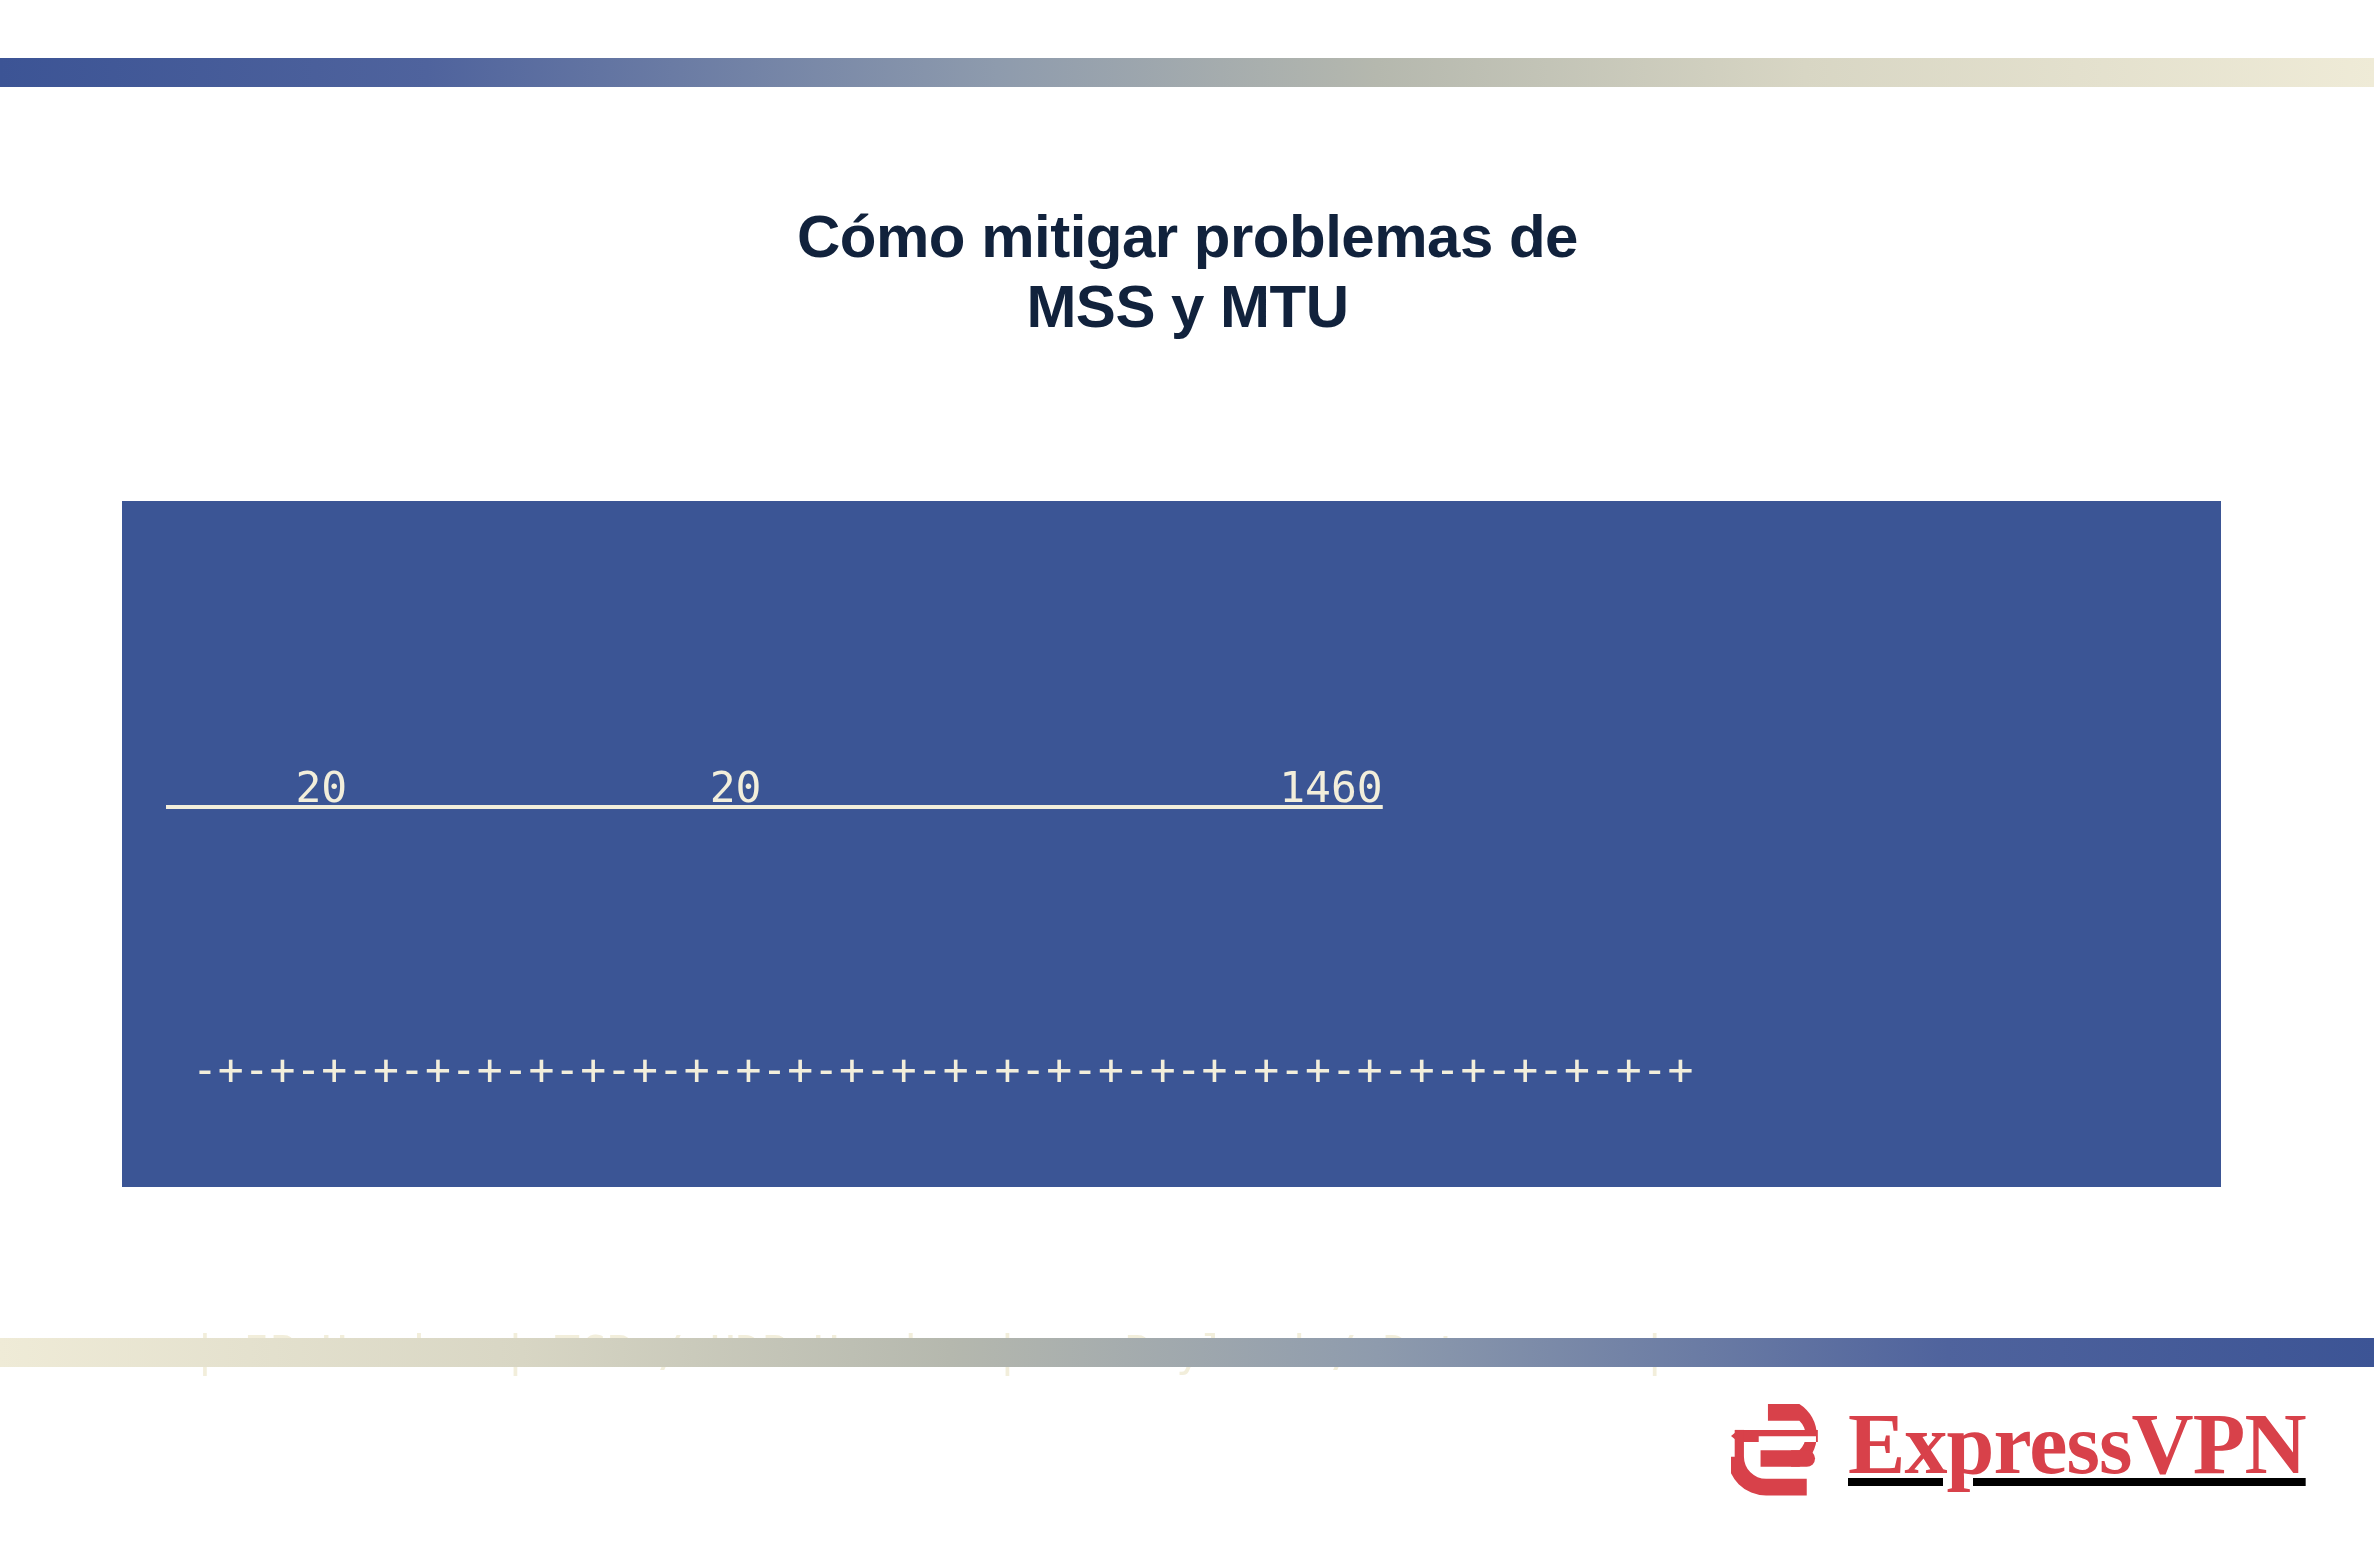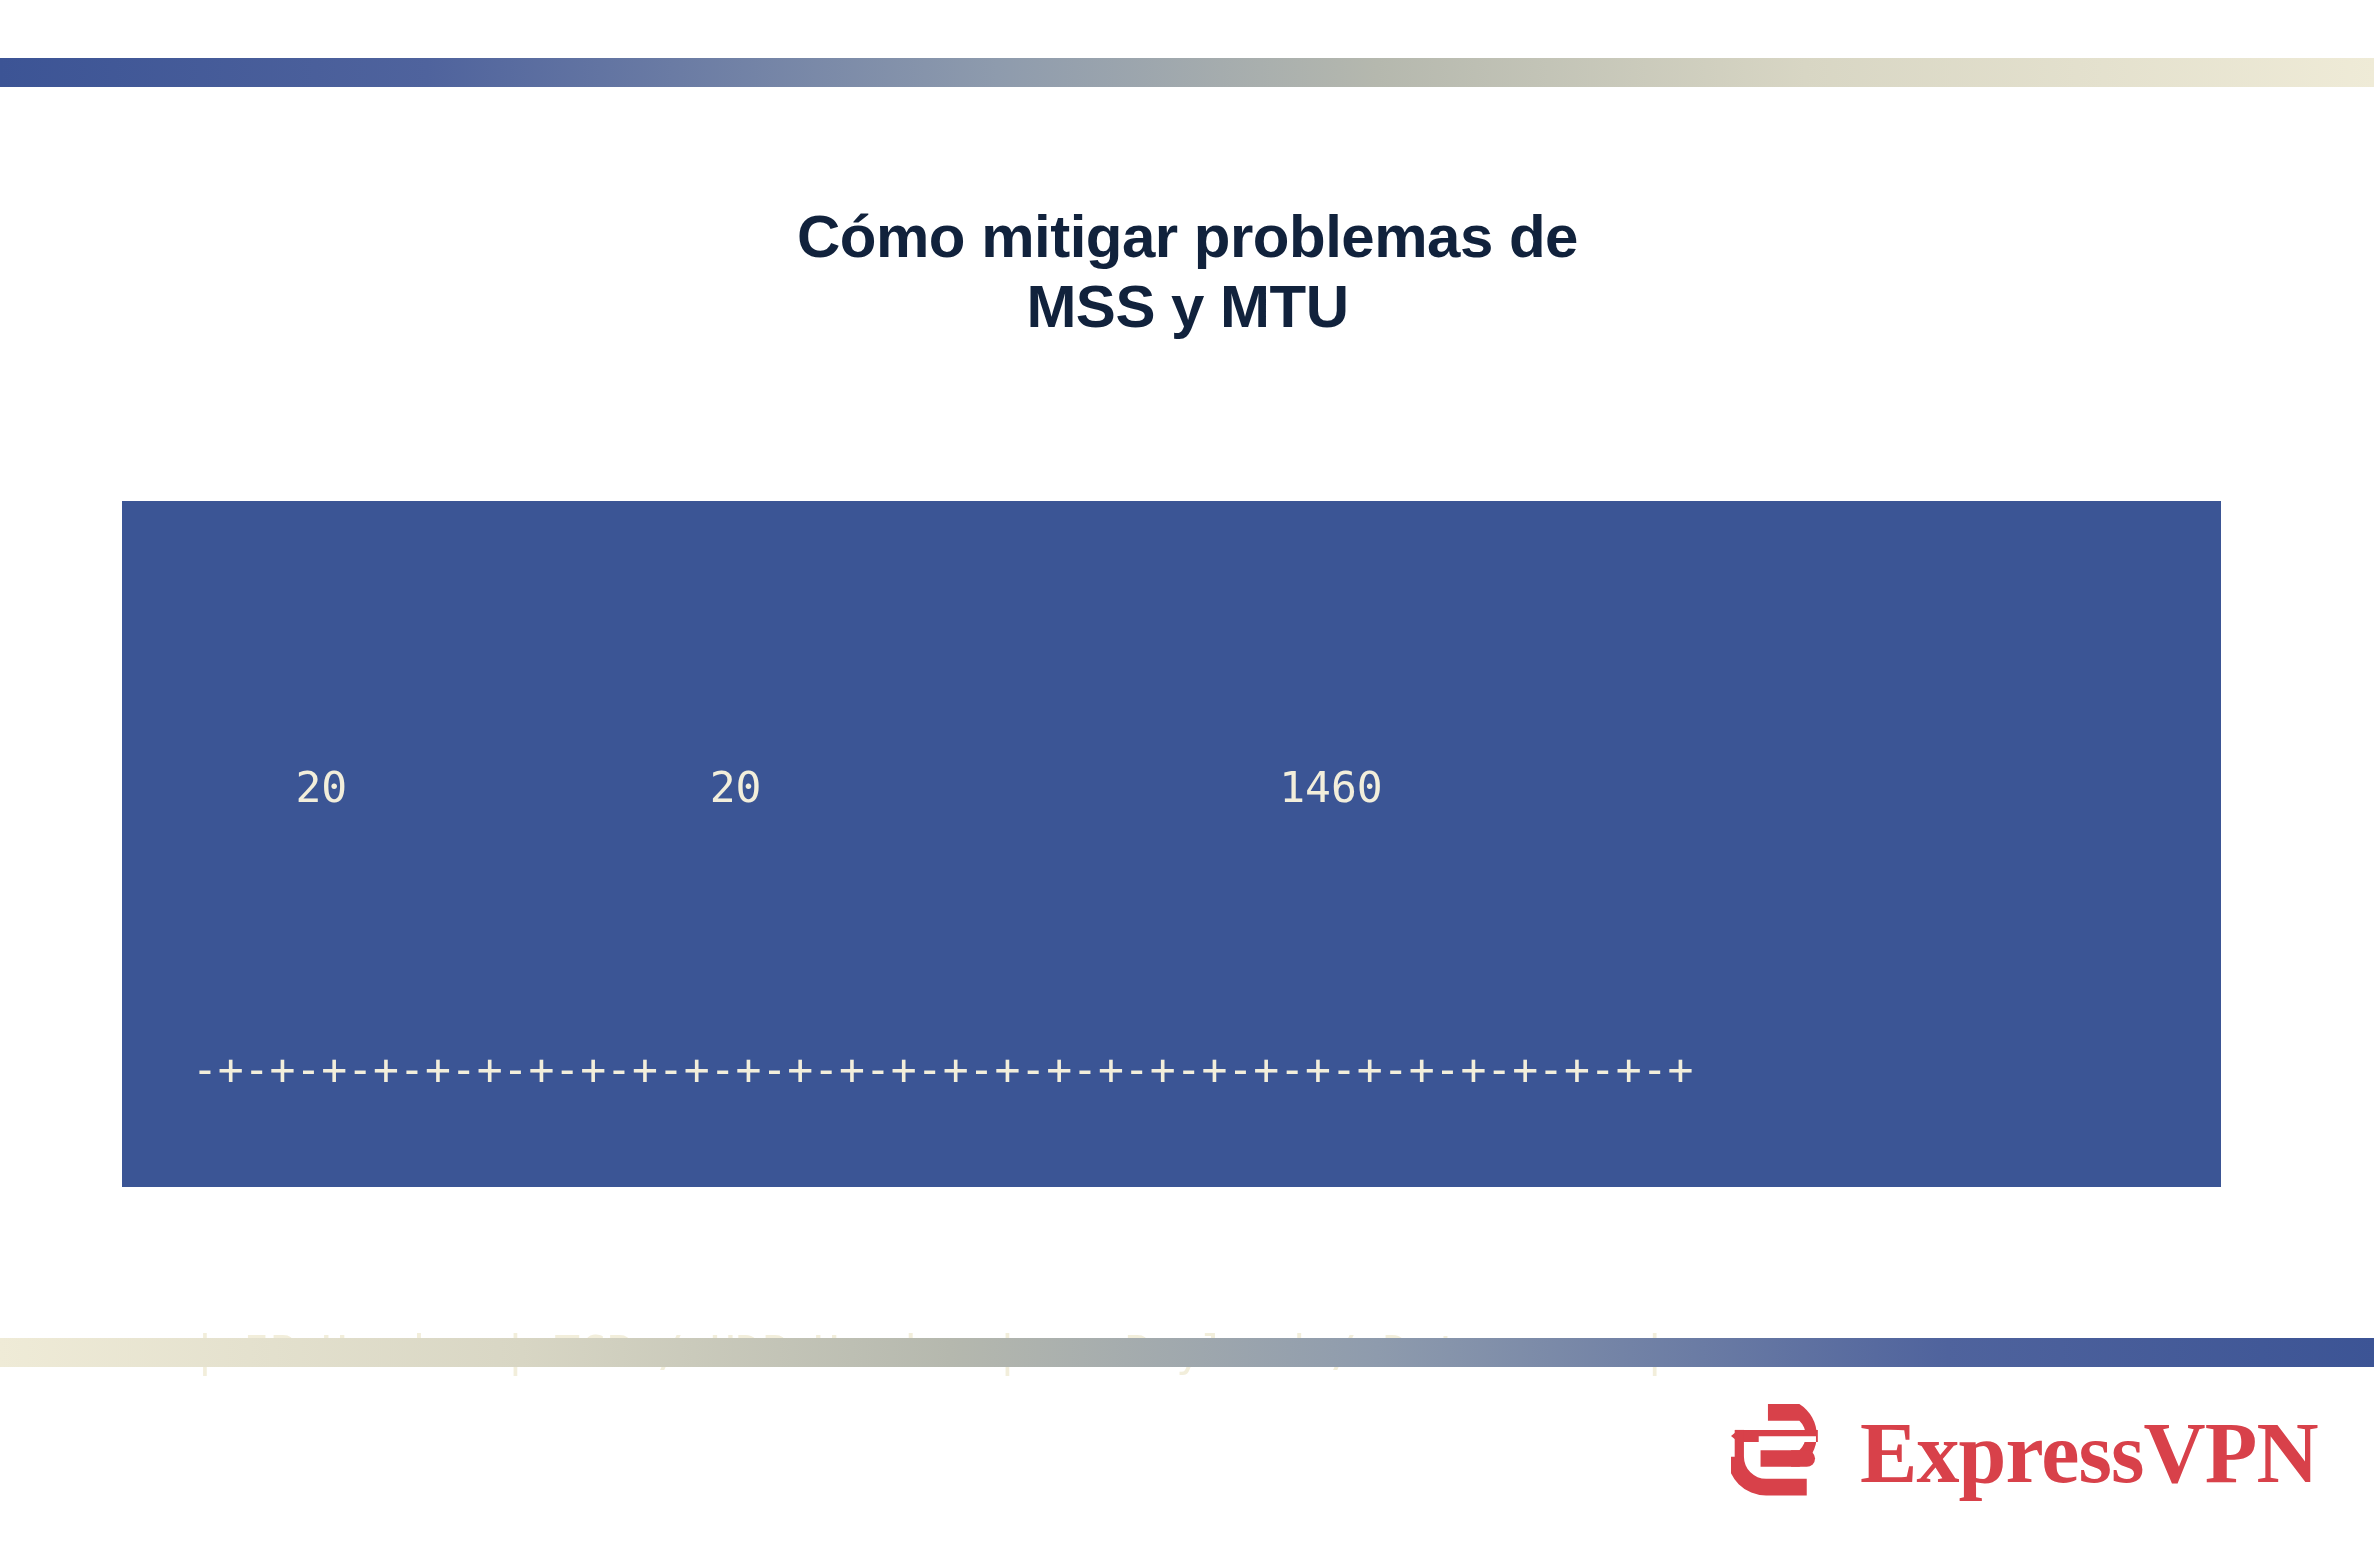--- a/index.html
+++ b/index.html
@@ -61,30 +61,30 @@
   #ascii-lines {
     font-family: "DejaVu Sans Mono", "Liberation Mono", monospace;
     font-size: 43px;
     line-height: 94px;
     color: #f2eedb;
     white-space: pre;
     padding-left: 44px;
     letter-spacing: 0px;
   }
   .ascii-line { display: block; }
-  .ascii-line.header-row { padding-left: 0; }
+  .ascii-line.header-row { padding-left: 0; text-decoration: underline; }
 
   
   #logo {
     position: absolute;
     left: 1731px;
     top: 1401px;
     display: flex;
-    align-items: center;
-    gap: 20px;
+    gap: 8px;
+    text-decoration: underline;
   }
   #logo-mark {
     width: 109px;
     height: 104px;
     display: block;
   }
   #logo-wordmark {
     font-family: "Liberation Serif", "DejaVu Serif", serif;
     font-size: 86px;
     font-weight: bold;

